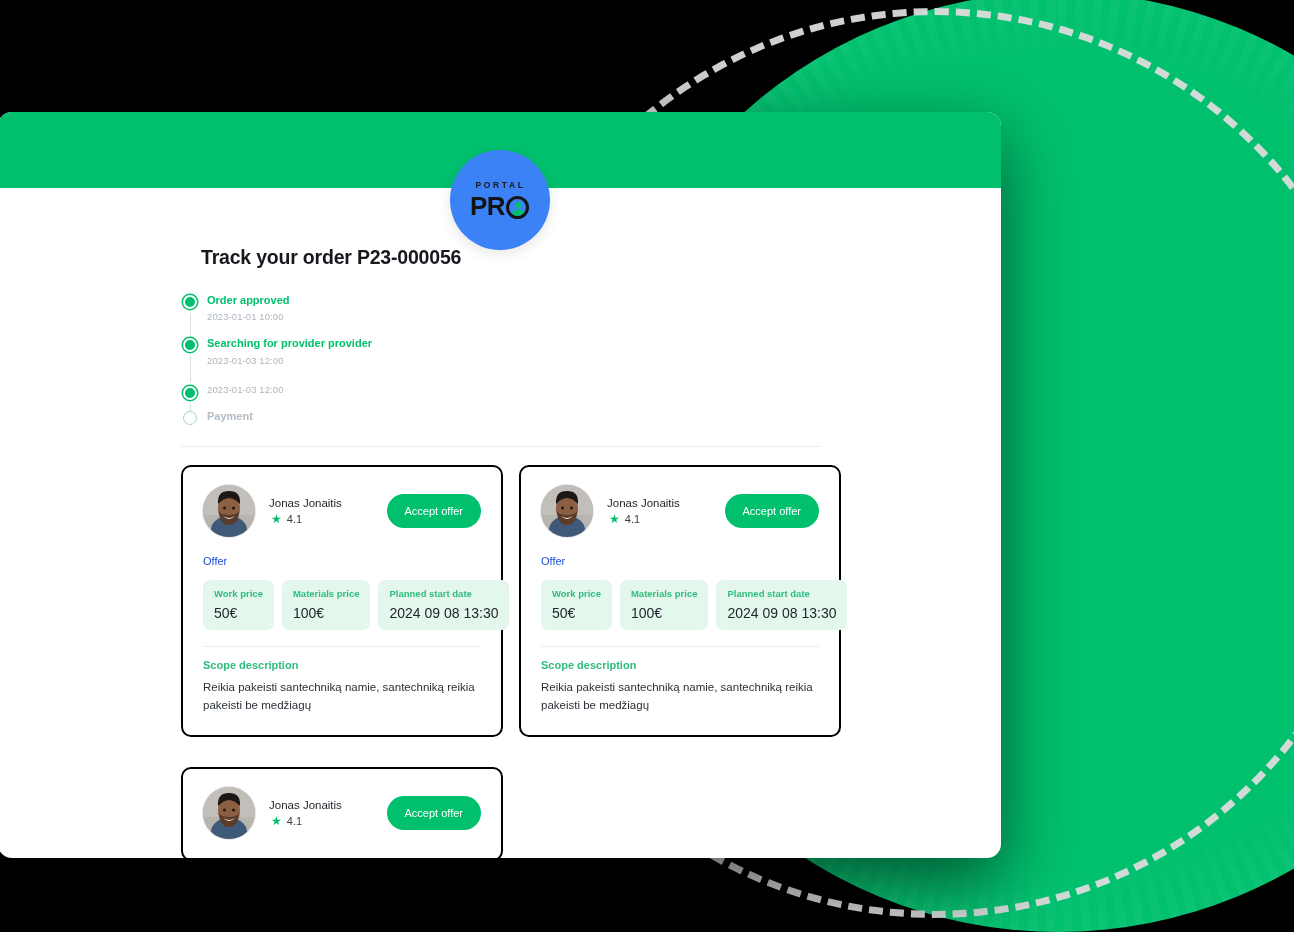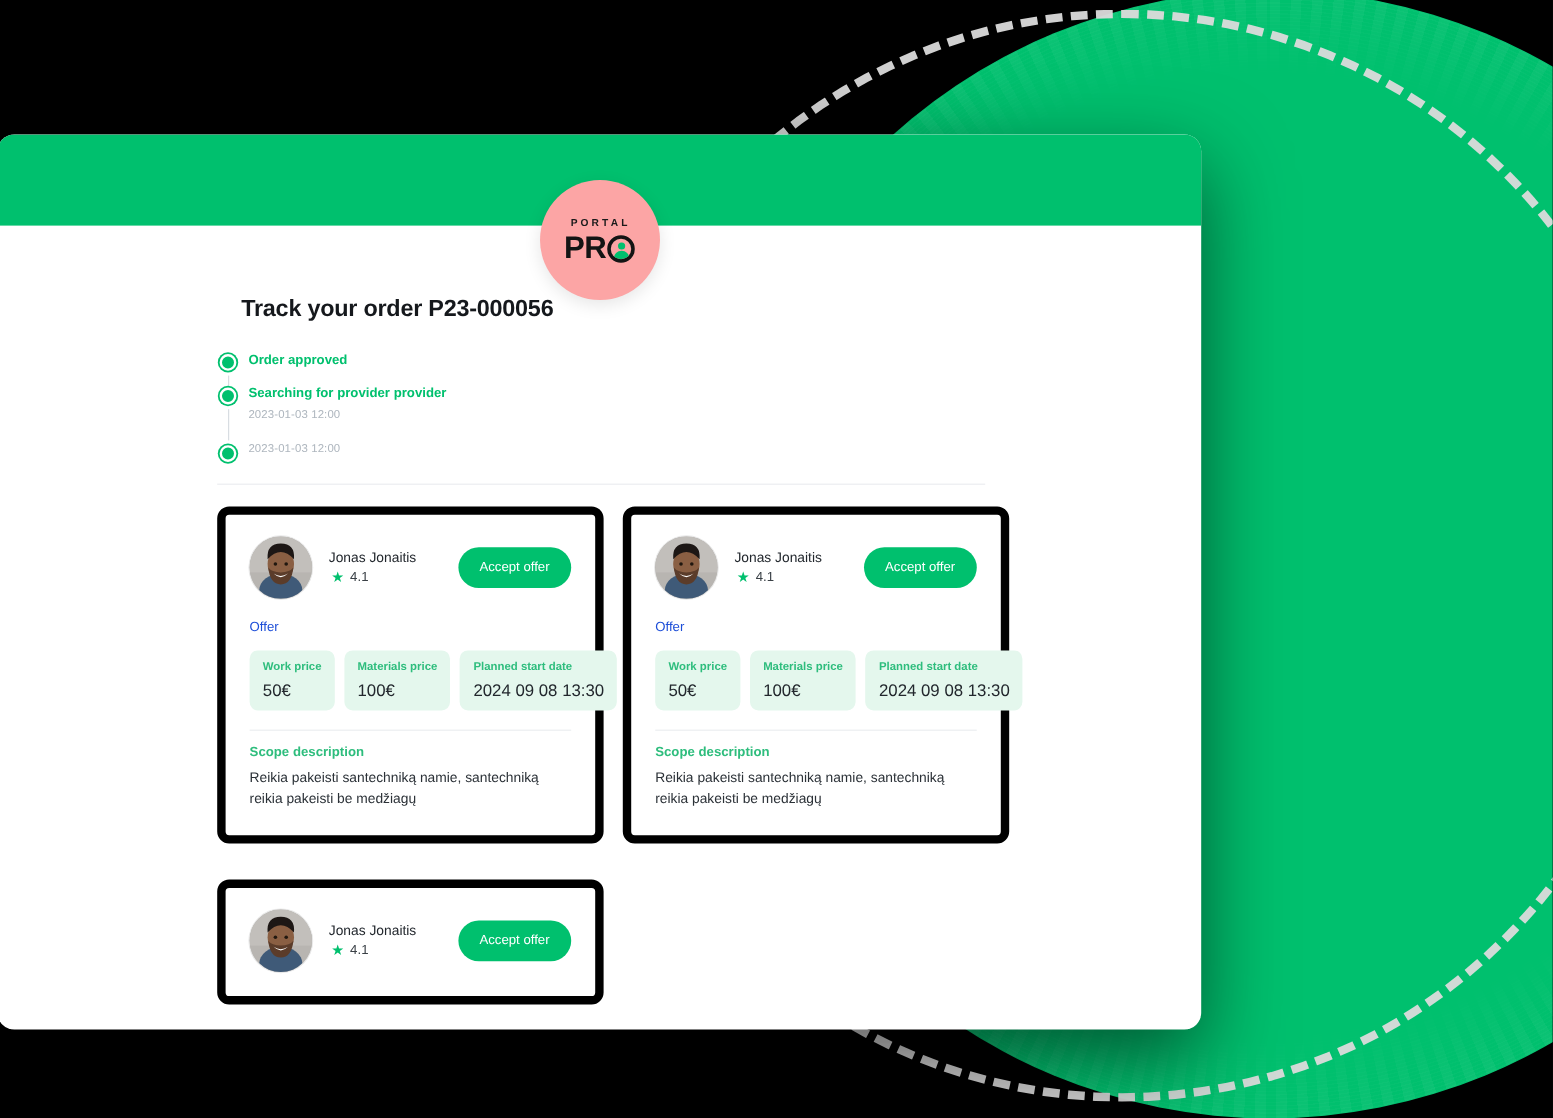--- a/index.html
+++ b/index.html
@@ -98,21 +98,21 @@
   }
 
   .logo-badge {
     position: absolute;
     left: 50%;
     top: 38px;
     transform: translateX(-50%);
     width: 100px;
     height: 100px;
     border-radius: 50%;
-    background: #fca5a5;
+    background: #3b82f6;
     box-shadow: 0 4px 14px rgba(0,0,0,.10);
     display: flex;
     flex-direction: column;
     align-items: center;
     justify-content: center;
     z-index: 5;
   }
   .logo-top {
     font-size: 8.5px;
     letter-spacing: 2.6px;
@@ -240,21 +240,21 @@
   .cards {
     display: flex;
     flex-wrap: wrap;
     gap: 16px;
     width: 660px;
   }
 
   .offer-card {
     width: 322px;
     background: #ffffff;
-    border: 7px solid #000000;
+    border: 2px solid #000000;
     border-radius: 10px;
     padding: 18px 20px 20px 20px;
   }
 
   .offer-head {
     display: flex;
     align-items: center;
     gap: 14px;
   }
 
@@ -375,35 +375,40 @@
       <div class="content">
 
         <h1 class="page-title">Track your order P23-000056</h1>
 
         <div class="timeline">
 
           <div class="tl-step">
             <span class="tl-dot"></span>
             <span class="tl-line"></span>
             <div class="tl-label">Order approved</div>
+            <div class="tl-time">2023-01-01 10:00</div>
           </div>
 
           <div class="tl-step">
             <span class="tl-dot"></span>
             <span class="tl-line"></span>
             <div class="tl-label">Searching for provider provider</div>
             <div class="tl-time">2023-01-03 12:00</div>
           </div>
 
           <div class="tl-step">
             <span class="tl-dot"></span>
             <span class="tl-line"></span>
             <div class="tl-time">2023-01-03 12:00</div>
           </div>
 
+          <div class="tl-step">
+            <span class="tl-dot pending"></span>
+            <div class="tl-label pending">Payment</div>
+          </div>
 
         </div>
 
         <div class="divider"></div>
 
         <div class="cards">
 
           <div class="offer-card">
             <div class="offer-head">
               <div class="avatar">

